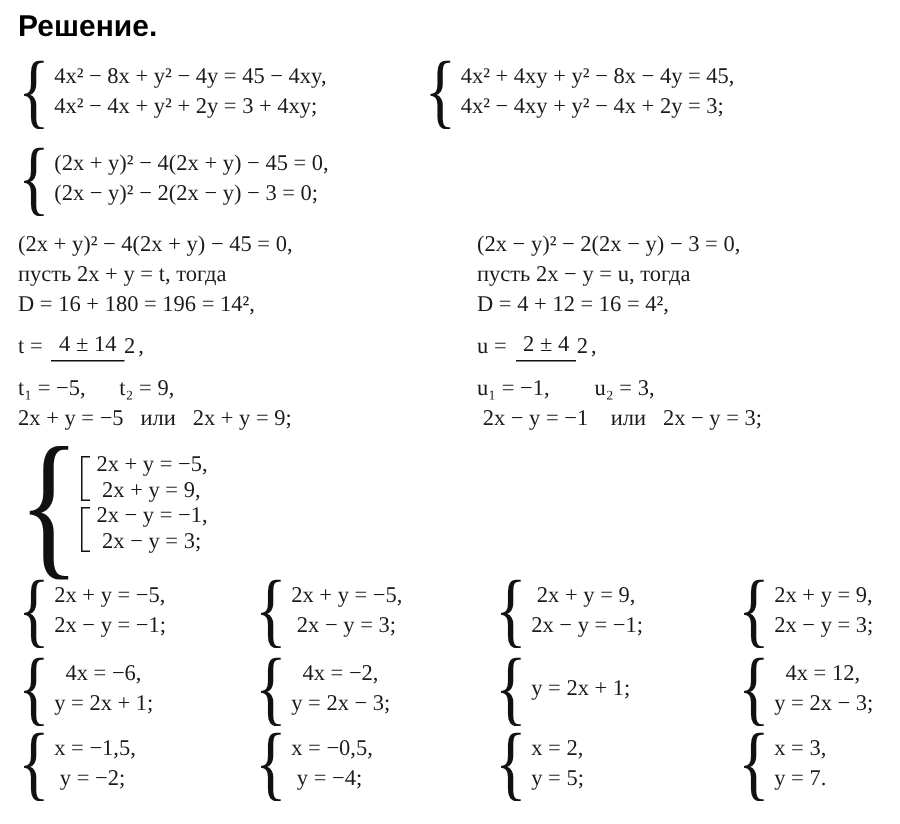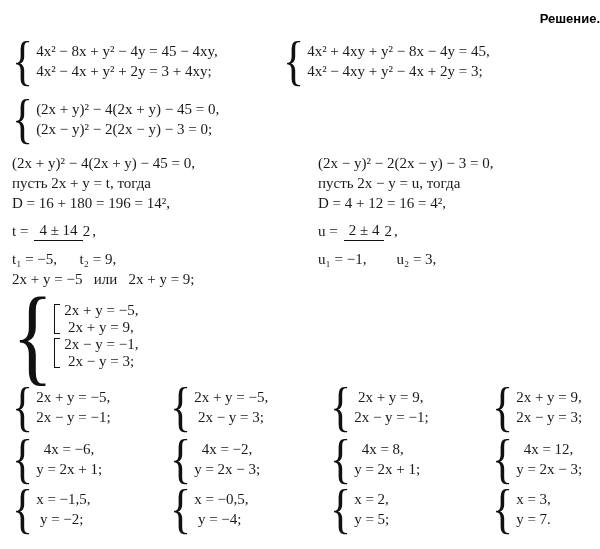--- a/index.html
+++ b/index.html
@@ -7,22 +7,22 @@
   body {
     width:600px; height:549px;
     font-family:"Liberation Serif","DejaVu Serif",serif;
     color:#1a1a1a;
     overflow:hidden;
   }
   .page { padding:8px 0 0 12px; width:600px; height:549px; }
 
   .heading {
     font-family:"Liberation Sans","DejaVu Sans",sans-serif;
-    font-weight:bold; font-size:13px; line-height:17px;
-    margin-top:2px; color:#000;text-align:right;
+    font-weight:bold; font-size:20px; line-height:17px;
+    margin-top:2px; color:#000;
   }
 
   .mline {
     font-size:15px; line-height:20px;
     white-space:pre;
     font-family:Liberation Serif, serif;
   }
 
   
   .sys { display:flex; align-items:center; }
@@ -128,20 +128,21 @@
       <div class="mline">D = 4 + 12 = 16 = 4²,</div>
       <div class="mline frac-row">
         <span class="flhs">u =</span>
         <span class="frac">
           <span class="fnum">2 ± 4</span>
           <span class="fden">2</span>
         </span>
         <span class="fsuf">,</span>
       </div>
       <div class="mline">u₁ = −1,        u₂ = 3,</div>
+      <div class="mline"> 2x − y = −1    или   2x − y = 3;</div>
     </div>
   </div>
 
   <div class="mt-block4">
     <div class="sys nested">
       <span class="brace b4">{</span>
       <div>
         <div class="sqpair">
           <span class="sq"></span>
           <div>
@@ -202,21 +203,20 @@
     <div class="sys">
       <span class="brace b2">{</span>
       <div>
         <div class="mline">  4x = −2,</div>
         <div class="mline">y = 2x − 3;</div>
       </div>
     </div>
     <div class="sys">
       <span class="brace b2">{</span>
       <div>
-        <div class="mline">  4x = 8,</div>
         <div class="mline">y = 2x + 1;</div>
       </div>
     </div>
     <div class="sys">
       <span class="brace b2">{</span>
       <div>
         <div class="mline">  4x = 12,</div>
         <div class="mline">y = 2x − 3;</div>
       </div>
     </div>

